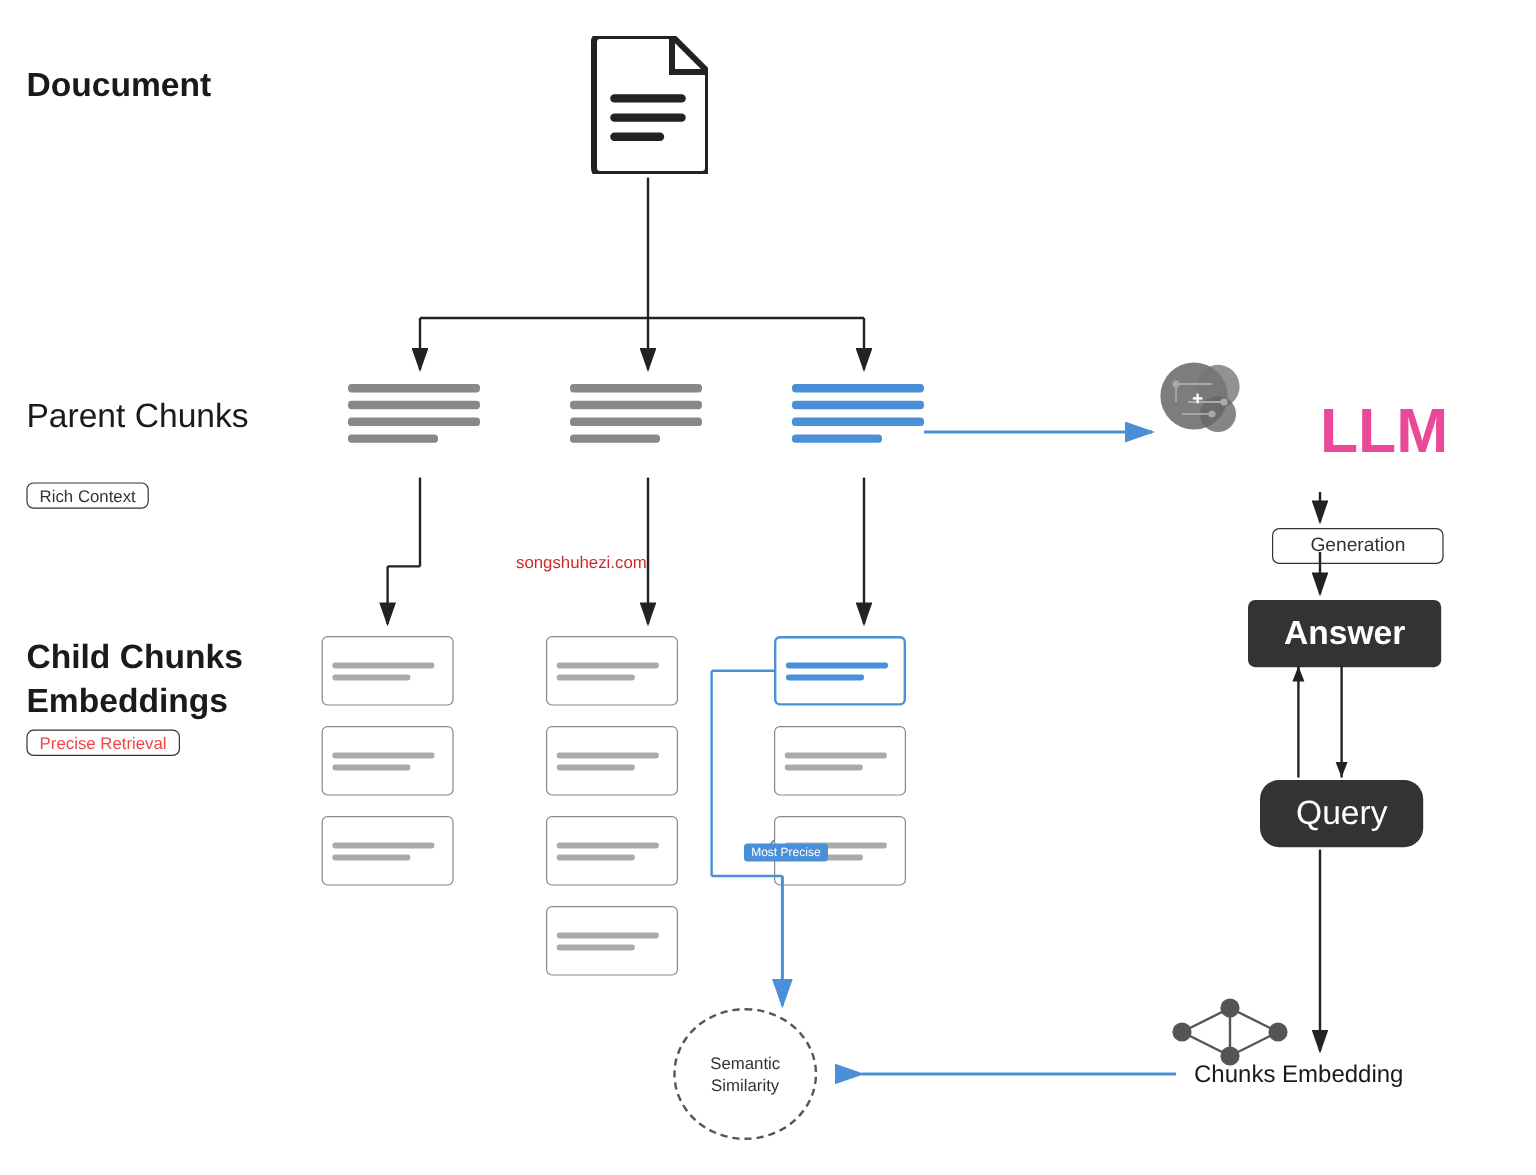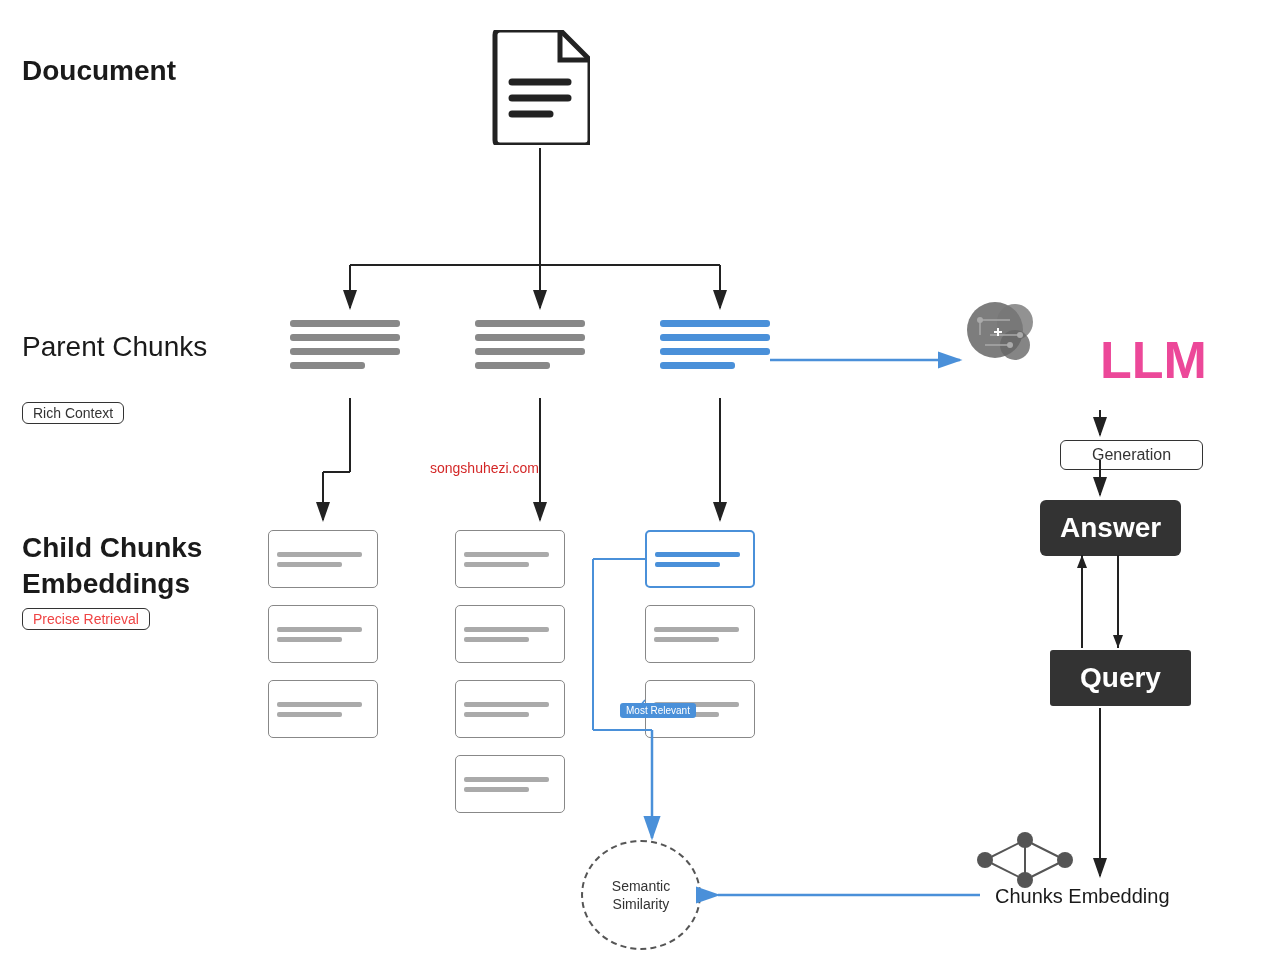--- a/index.html
+++ b/index.html
@@ -160,49 +160,49 @@
     }
 
     .answer-box {
       position: absolute;
       top: 500px;
       left: 1040px;
       background: #333;
       color: white;
       font-size: 28px;
       font-weight: bold;
-      padding: 12px 20px;
+      padding: 12px 30px;
       border-radius: 6px;
     }
 
     .query-box {
       position: absolute;
       top: 650px;
       left: 1050px;
       background: #333;
       color: white;
       font-size: 28px;
-      font-weight: bold;
+      font-weight: normal;
       padding: 12px 30px;
-      border-radius: 3px;
+      border-radius: 16px;
     }
 
     .query-embedding-label {
       position: absolute;
       top: 885px;
       left: 995px;
       font-size: 20px;
       color: #1a1a1a;
     }
 
     
     .semantic-circle {
       position: absolute;
       top: 840px;
-      left: 581px;
+      left: 561px;
       width: 120px;
       height: 110px;
       border: 2.5px dashed #555;
       border-radius: 50%;
       display: flex;
       flex-direction: column;
       align-items: center;
       justify-content: center;
     }
 
@@ -298,21 +298,21 @@
 </div>
 <div class="child-box" style="top:605px; left:645px; width:110px; height:58px;">
   <div class="child-line" style="width:85px;"></div>
   <div class="child-line" style="width:65px;"></div>
 </div>
 <div class="child-box" style="top:680px; left:645px; width:110px; height:58px;">
   <div class="child-line" style="width:85px;"></div>
   <div class="child-line" style="width:65px;"></div>
 </div>
 
-<div class="most-relevant" style="top:703px; left:620px;">Most Relevant</div>
+<div class="most-relevant" style="top:703px; left:620px;">Most Precise</div>
 
 <div class="llm-label">LLM</div>
 
 <div class="generation-box">Generation</div>
 
 <div class="answer-box">Answer</div>
 
 <div class="query-box">Query</div>
 
 <div class="query-embedding-label">Chunks Embedding</div>

